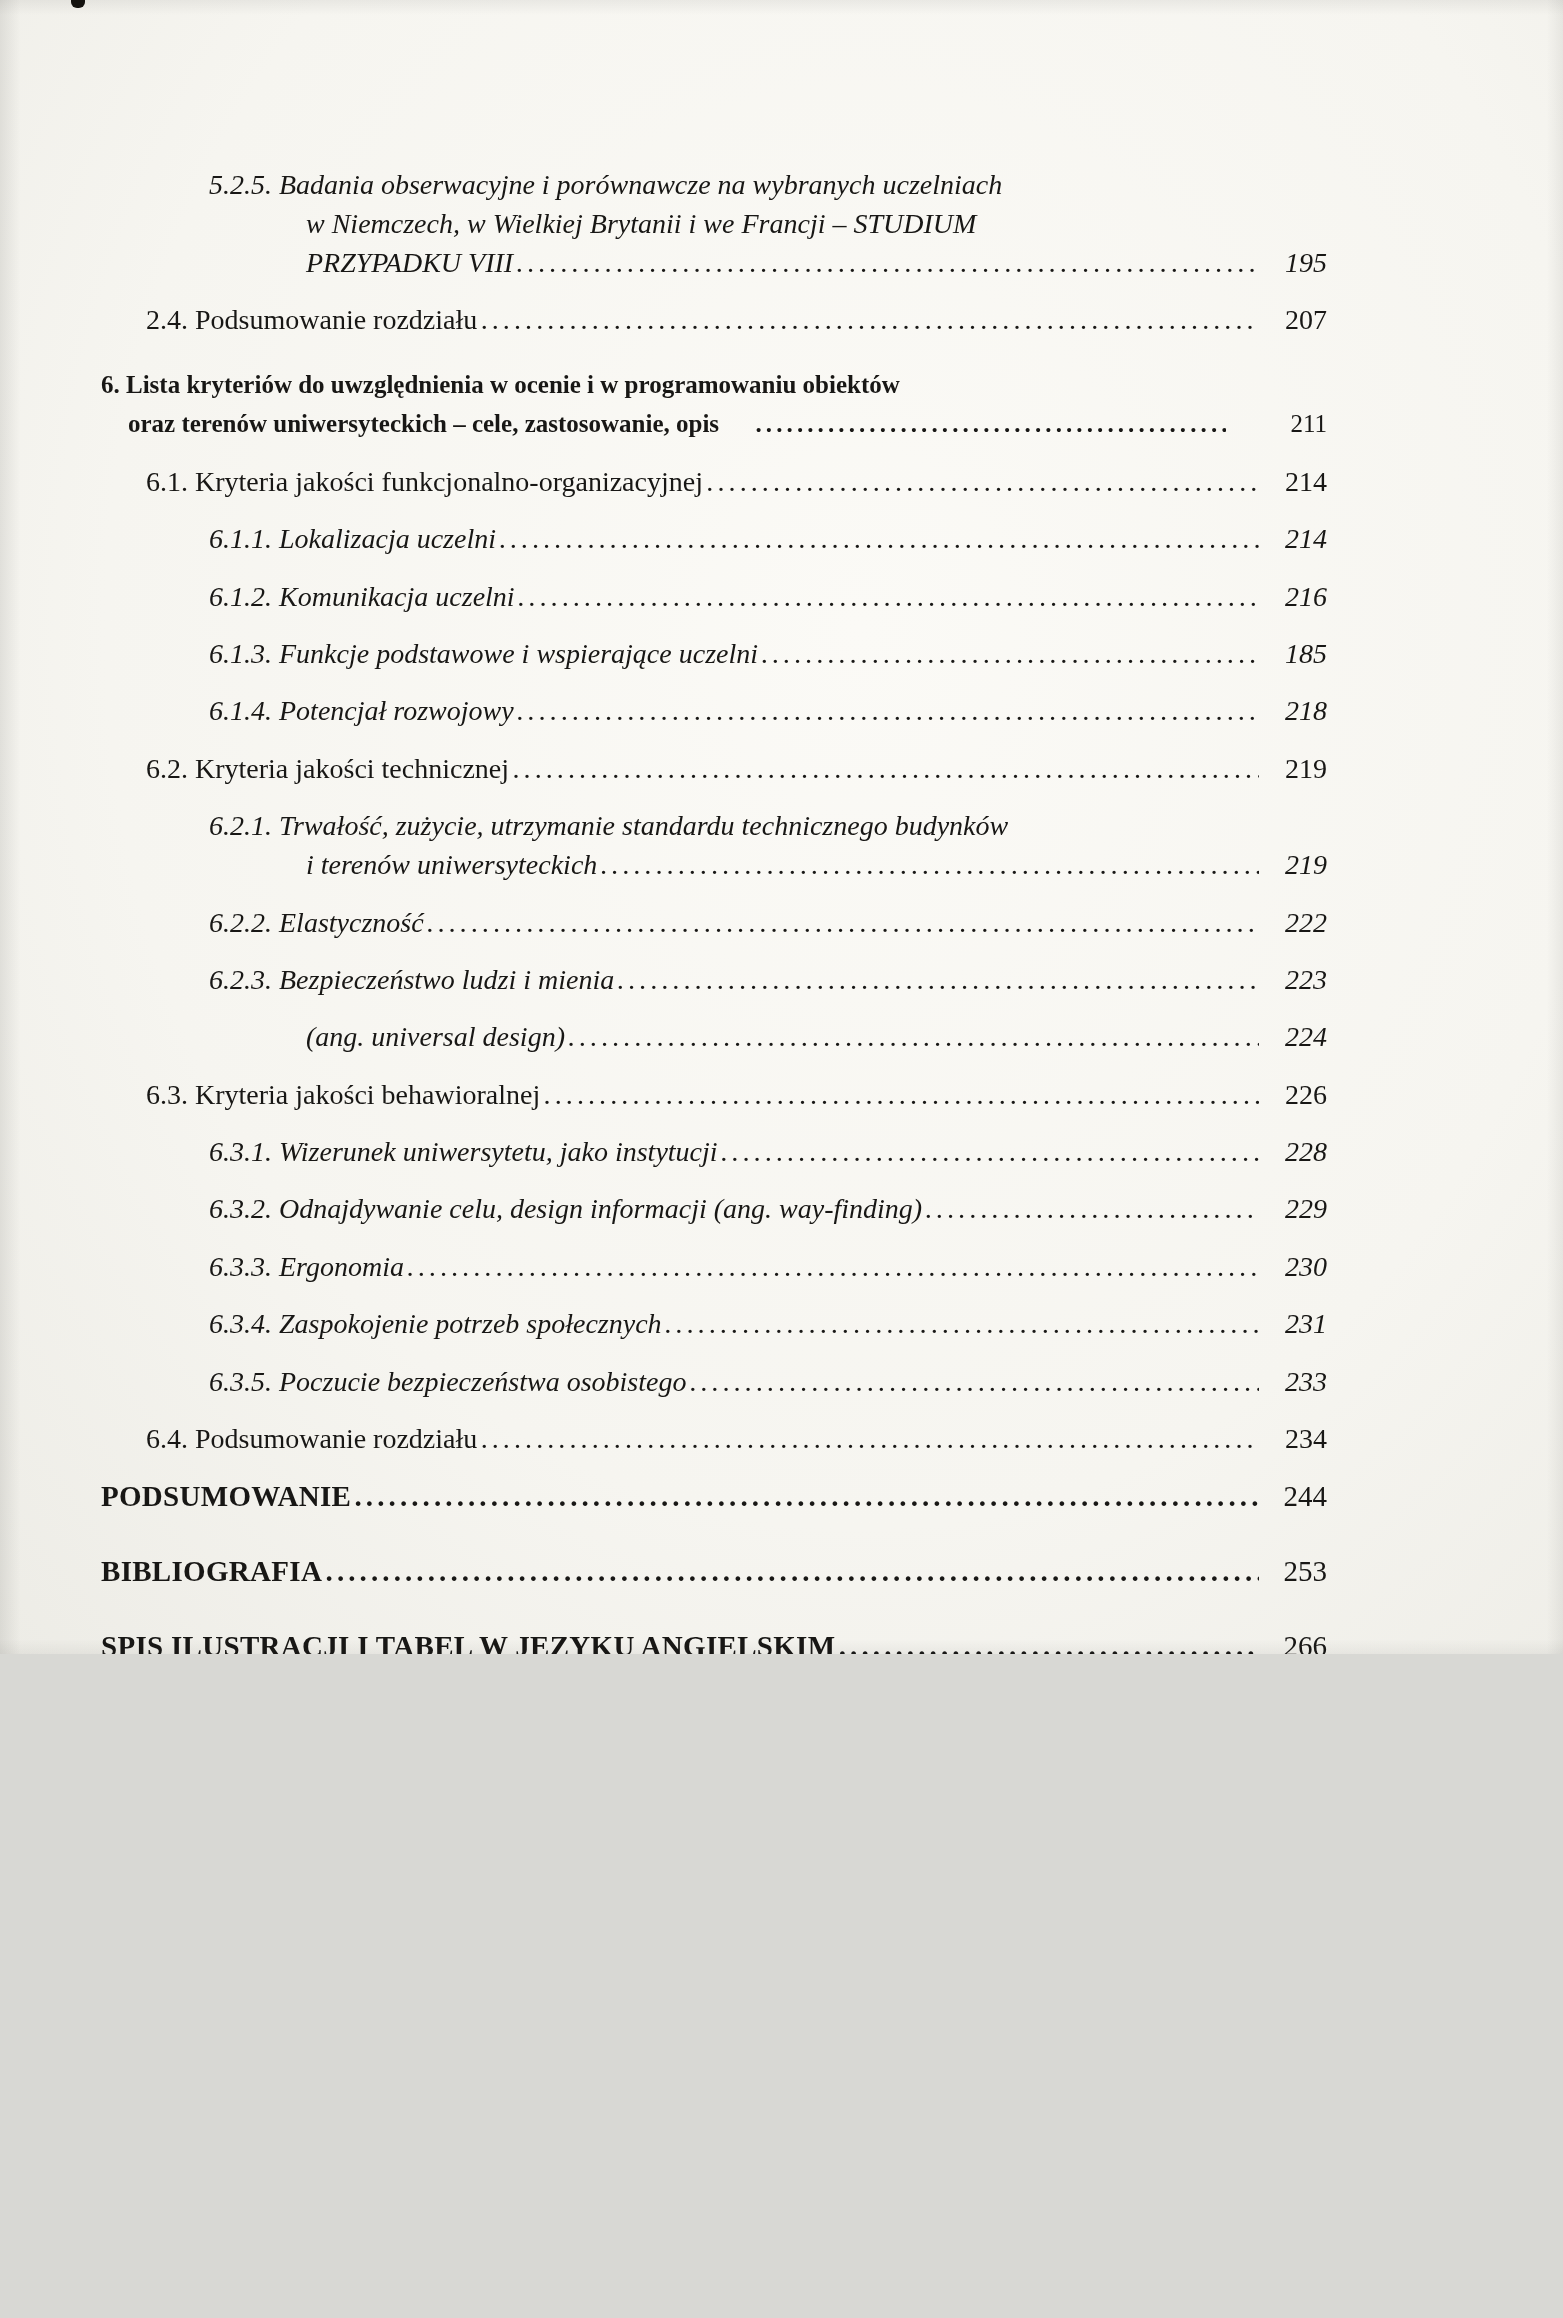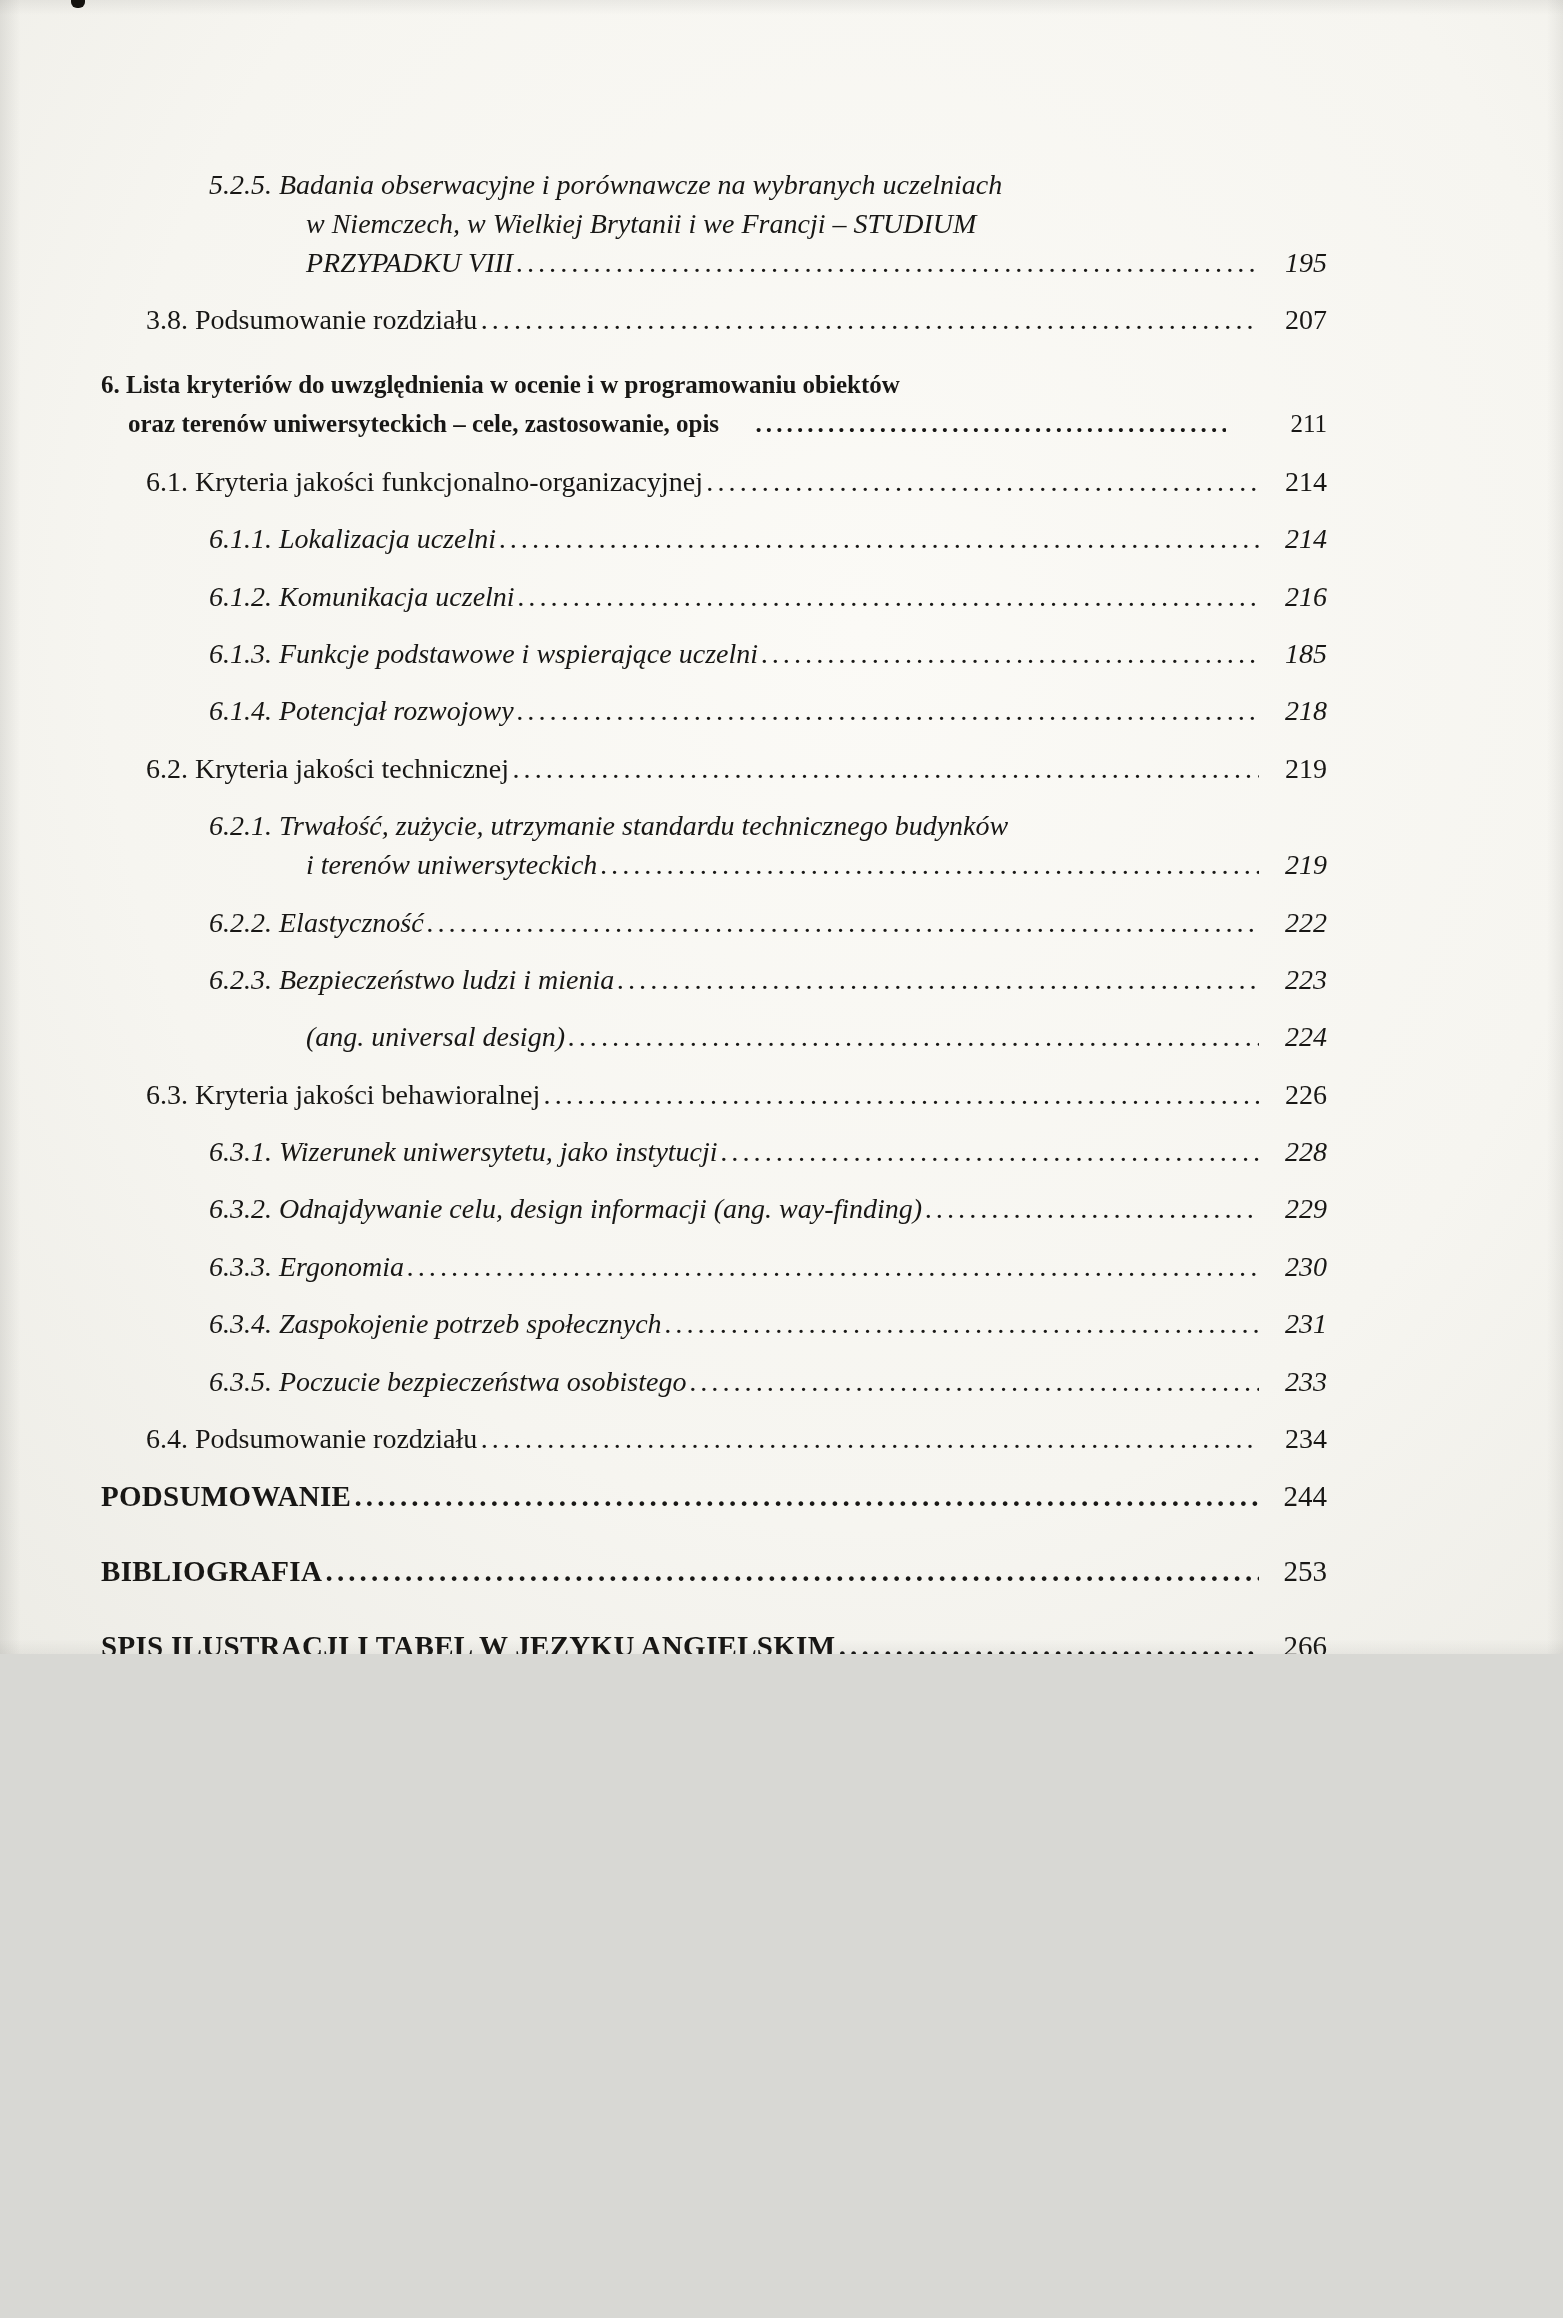--- a/index.html
+++ b/index.html
@@ -112,21 +112,21 @@
         <div class="line"><span class="ttl">5.2.5. Badania obserwacyjne i porównawcze na wybranych uczelniach</span></div>
         <div class="line cont"><span class="ttl">w Niemczech, w Wielkiej Brytanii i we Francji – STUDIUM</span></div>
         <div class="line cont last">
           <span class="ttl">PRZYPADKU VIII</span>
           <span class="dots"></span>
           <span class="pageno">195</span>
         </div>
       </div>
       <div class="entry sec">
         <div class="line last">
-          <span class="ttl">3.8. Podsumowanie rozdziału</span>
+          <span class="ttl">2.4. Podsumowanie rozdziału</span>
           <span class="dots"></span>
           <span class="pageno">207</span>
         </div>
       </div>
       <div class="entry chapter gap">
         <div class="line"><span class="ttl">6. Lista kryteriów do uwzględnienia w ocenie i w programowaniu obiektów</span></div>
         <div class="line cont last">
           <span class="ttl">oraz terenów uniwersyteckich – cele, zastosowanie, opis</span>
           <span class="dots"></span>
           <span class="pageno">211</span>

